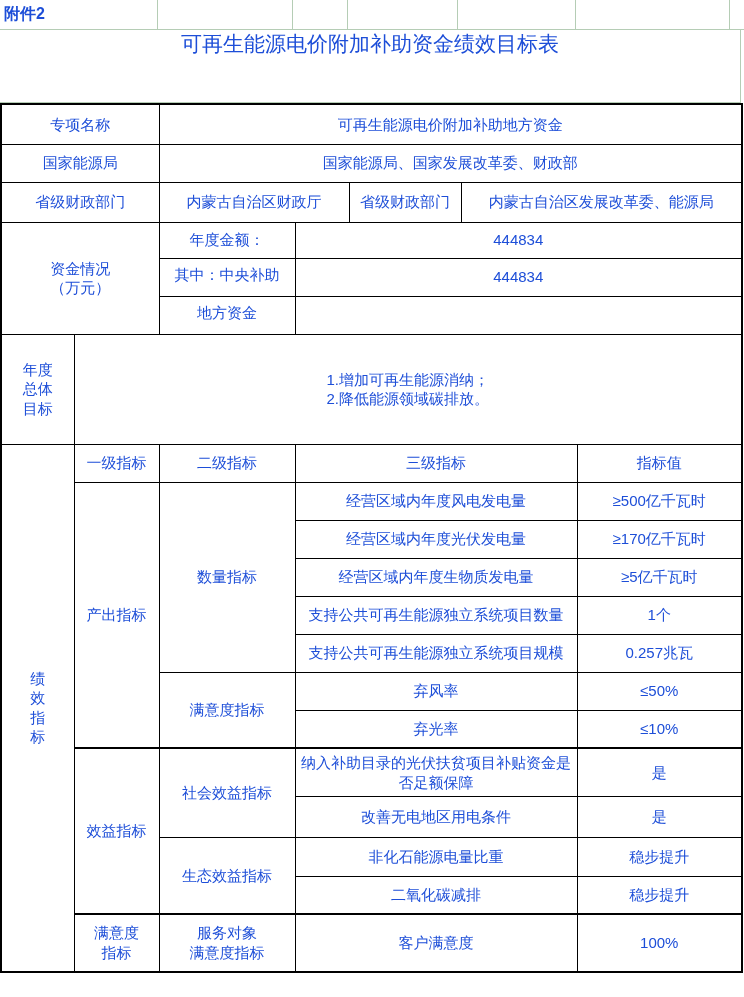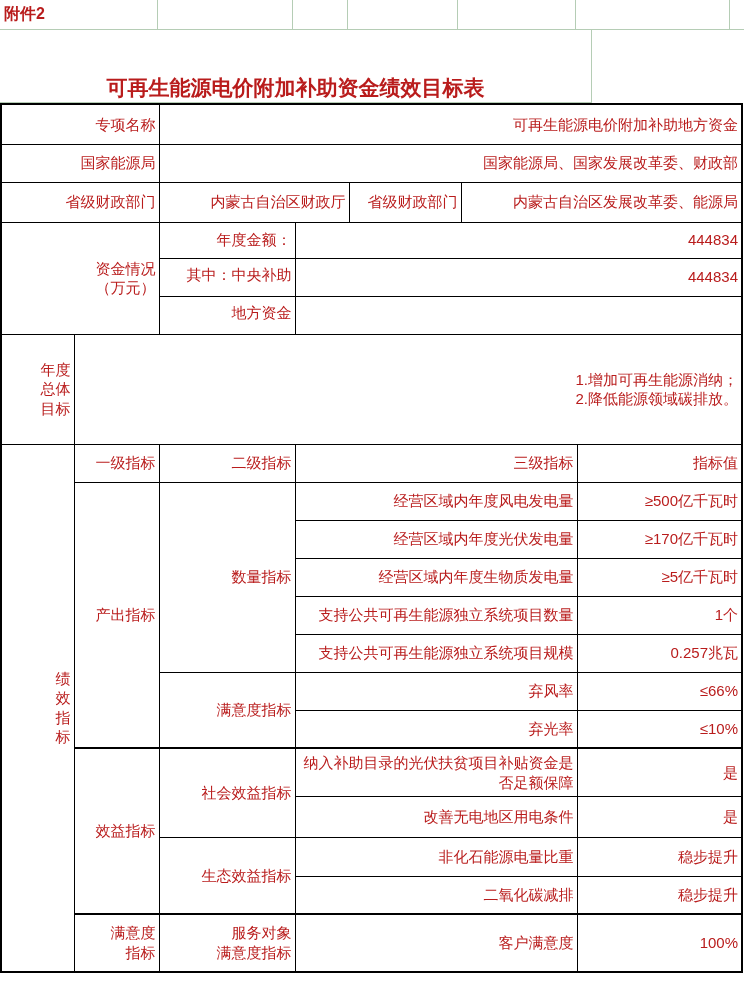--- a/index.html
+++ b/index.html
@@ -1,44 +1,44 @@
 <!DOCTYPE html>
 <html><head>
 <meta charset="utf-8">
 <style>
   * { margin:0; padding:0; box-sizing:border-box; }
   body { background:#ffffff; }
   .sheet {
     position:relative; width:744px; height:997px; background:#ffffff;
-    font-family:"Liberation Sans", sans-serif; color:#b91c1c; overflow:hidden;
+    font-family:"Liberation Sans", sans-serif; color:#1d4ed8; overflow:hidden;
   }
   
   .gridrow { display:flex; height:30px; border-bottom:1px solid #b5cdb5; }
   .gcell { height:100%; border-right:1px solid #b5cdb5; }
   .gcell.w0 { width:158px; } .gcell.w1 { width:135px; } .gcell.w2 { width:55px; }
   .gcell.w3 { width:110px; } .gcell.w4 { width:118px; } .gcell.w5 { width:154px; }
   .gcell.w6 { width:14px; border-right:none; }
   .attach { font-size:16px; font-weight:bold; line-height:28px; padding-left:4px; white-space:nowrap; }
   
   .titlerow {
-    width:592px; height:73px; border-bottom:1px solid #b5cdb5; border-right:1px solid #b5cdb5;
-    display:flex; align-items:flex-end; justify-content:center;
-    font-size:21px; font-weight:bold; letter-spacing:0px;
+    width:741px; height:73px; border-bottom:1px solid #b5cdb5; border-right:1px solid #b5cdb5;
+    display:flex; align-items:flex-start; justify-content:center;
+    font-size:21px; font-weight:normal; letter-spacing:0px;
   }
   .subtitlerow {
     width:741px; height:37px; border-bottom:none; border-right:1px solid #b5cdb5;
     display:flex; align-items:center; justify-content:center; font-size:15px;
   }
   
   table.main {
     width:741px; border-collapse:collapse; table-layout:fixed;
     border:2px solid #000;
   }
   table.main td {
-    border:1px solid #000; text-align:right; vertical-align:middle;
+    border:1px solid #000; text-align:center; vertical-align:middle;
     font-size:15px; line-height:1.3; padding:4px 3px; white-space:pre-line;
     overflow:hidden;
   }
   td.left  { text-align:left; }
   td.right { text-align:right;font-family:Liberation Mono, monospace; }
   td.goal  { text-align:left; padding-left:5px; line-height:1.45; }
   td.vlabel { line-height:1.25; }
   td.tight { line-height:1.13; padding:0 3px; }
   tr.thick td { border-top-width:2px; }
 </style>
@@ -144,21 +144,21 @@
       <td colspan="3">支持公共可再生能源独立系统项目数量</td>
       <td>1个</td>
     </tr>
     <tr style="height:38px">
       <td colspan="3">支持公共可再生能源独立系统项目规模</td>
       <td>0.257兆瓦</td>
     </tr>
     <tr style="height:38px">
       <td rowspan="2">满意度指标</td>
       <td colspan="3">弃风率</td>
-      <td>≤66%</td>
+      <td>≤50%</td>
     </tr>
     <tr style="height:38px">
       <td colspan="3">弃光率</td>
       <td>≤10%</td>
     </tr>
 
     <tr style="height:34px" class="thick">
       <td rowspan="4">效益指标</td>
       <td rowspan="2">社会效益指标</td>
       <td colspan="3" class="tight">纳入补助目录的光伏扶贫项目补贴资金是否足额保障</td>

